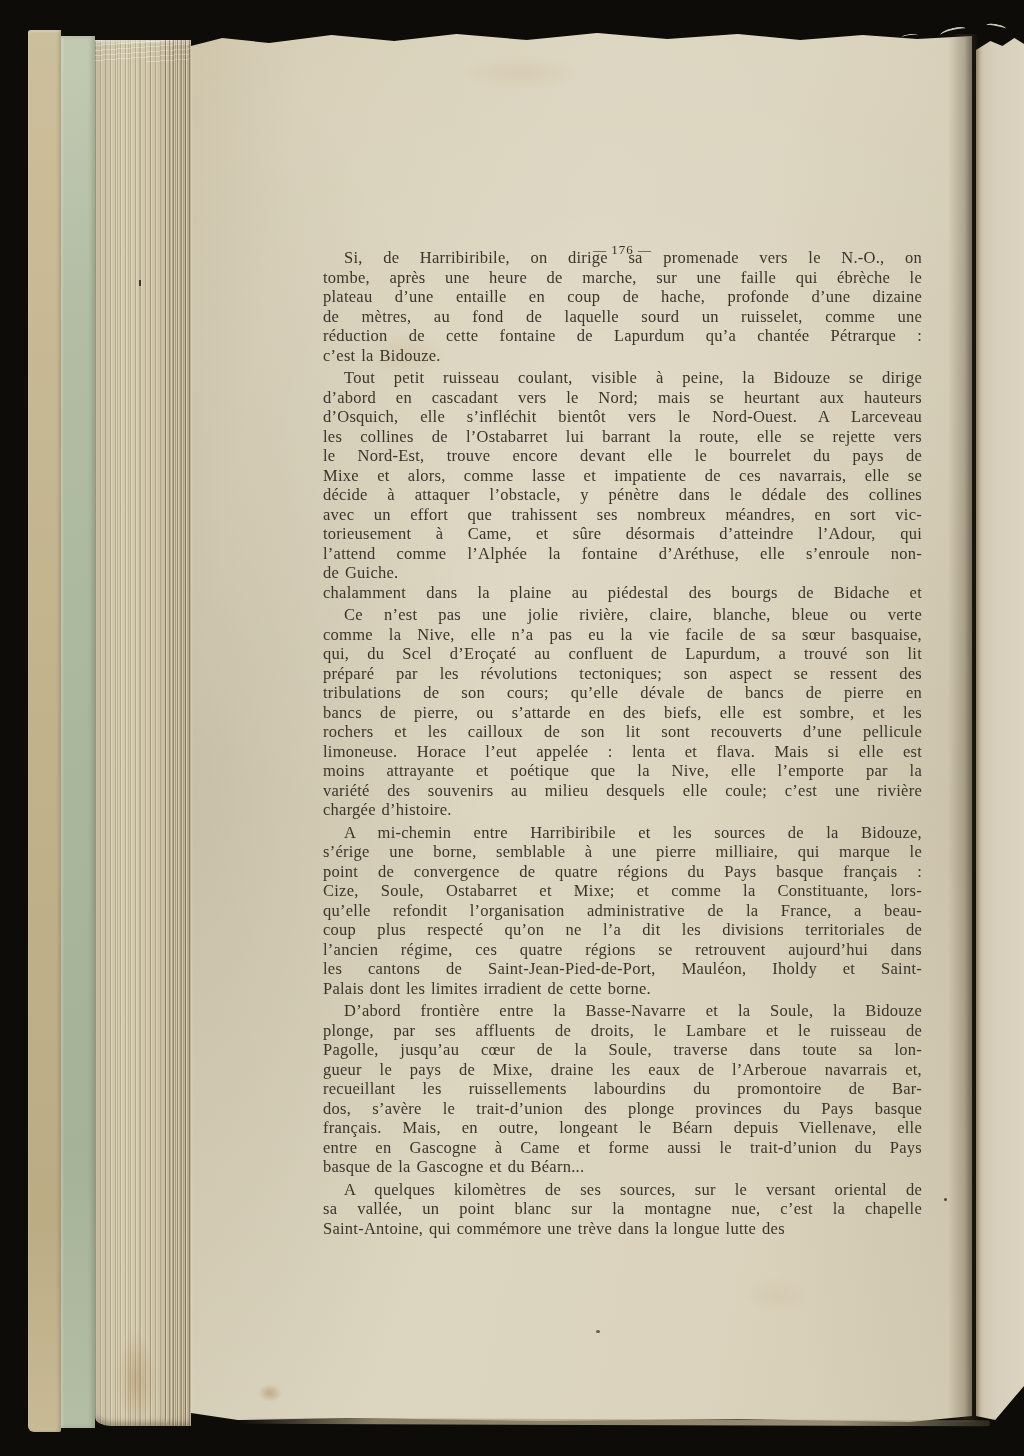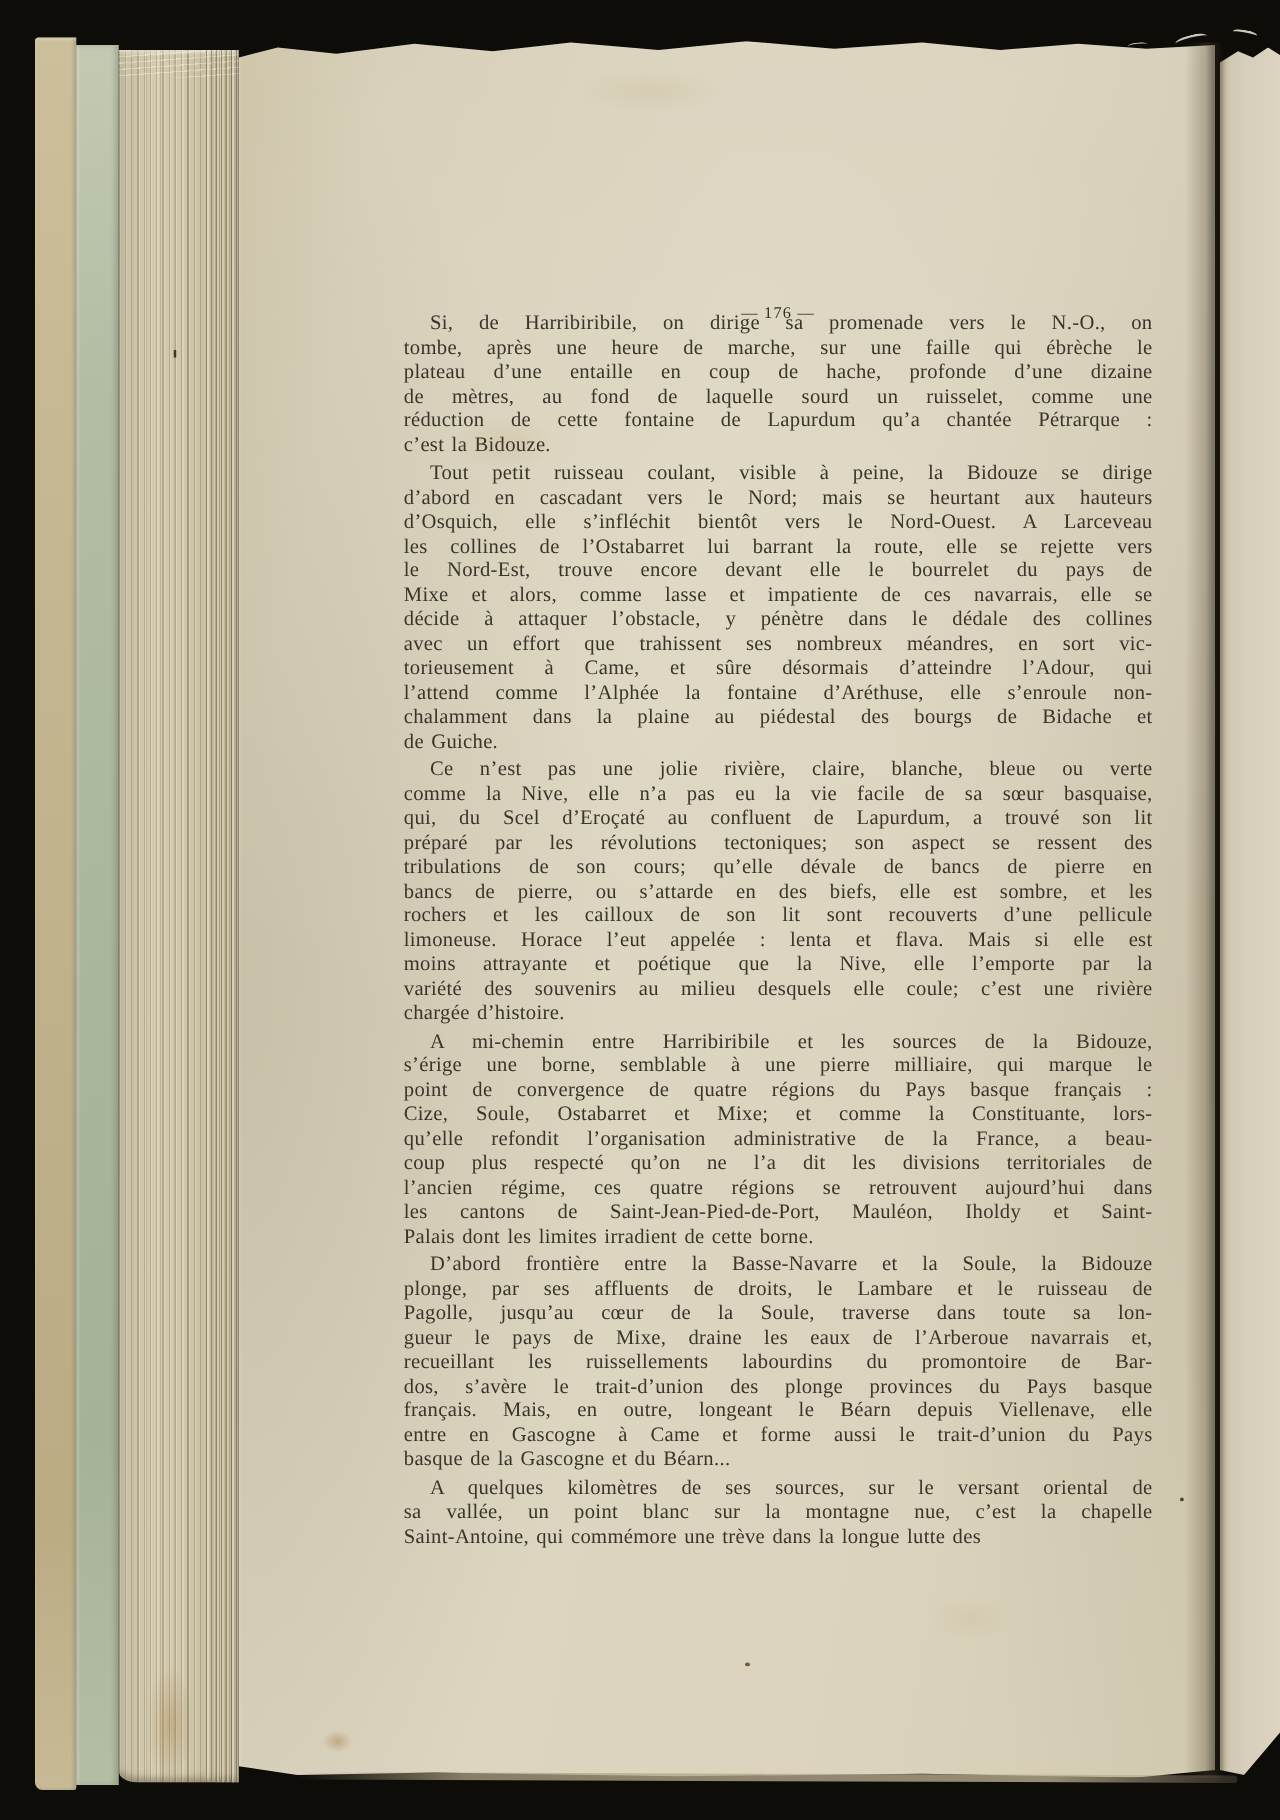--- a/index.html
+++ b/index.html
@@ -165,22 +165,22 @@
           <div class="line first">Tout petit ruisseau coulant, visible à peine, la Bidouze se dirige</div>
           <div class="line">d’abord en cascadant vers le Nord; mais se heurtant aux hauteurs</div>
           <div class="line">d’Osquich, elle s’infléchit bientôt vers le Nord-Ouest. A Larceveau</div>
           <div class="line">les collines de l’Ostabarret lui barrant la route, elle se rejette vers</div>
           <div class="line">le Nord-Est, trouve encore devant elle le bourrelet du pays de</div>
           <div class="line">Mixe et alors, comme lasse et impatiente de ces navarrais, elle se</div>
           <div class="line">décide à attaquer l’obstacle, y pénètre dans le dédale des collines</div>
           <div class="line">avec un effort que trahissent ses nombreux méandres, en sort vic-</div>
           <div class="line">torieusement à Came, et sûre désormais d’atteindre l’Adour, qui</div>
           <div class="line">l’attend comme l’Alphée la fontaine d’Aréthuse, elle s’enroule non-</div>
+          <div class="line last">de Guiche.</div>
           <div class="line">chalamment dans la plaine au piédestal des bourgs de Bidache et</div>
-          <div class="line last">de Guiche.</div>
         </div>
         <div class="para">
           <div class="line first">Ce n’est pas une jolie rivière, claire, blanche, bleue ou verte</div>
           <div class="line">comme la Nive, elle n’a pas eu la vie facile de sa sœur basquaise,</div>
           <div class="line">qui, du Scel d’Eroçaté au confluent de Lapurdum, a trouvé son lit</div>
           <div class="line">préparé par les révolutions tectoniques; son aspect se ressent des</div>
           <div class="line">tribulations de son cours; qu’elle dévale de bancs de pierre en</div>
           <div class="line">bancs de pierre, ou s’attarde en des biefs, elle est sombre, et les</div>
           <div class="line">rochers et les cailloux de son lit sont recouverts d’une pellicule</div>
           <div class="line">limoneuse. Horace l’eut appelée : lenta et flava. Mais si elle est</div>

